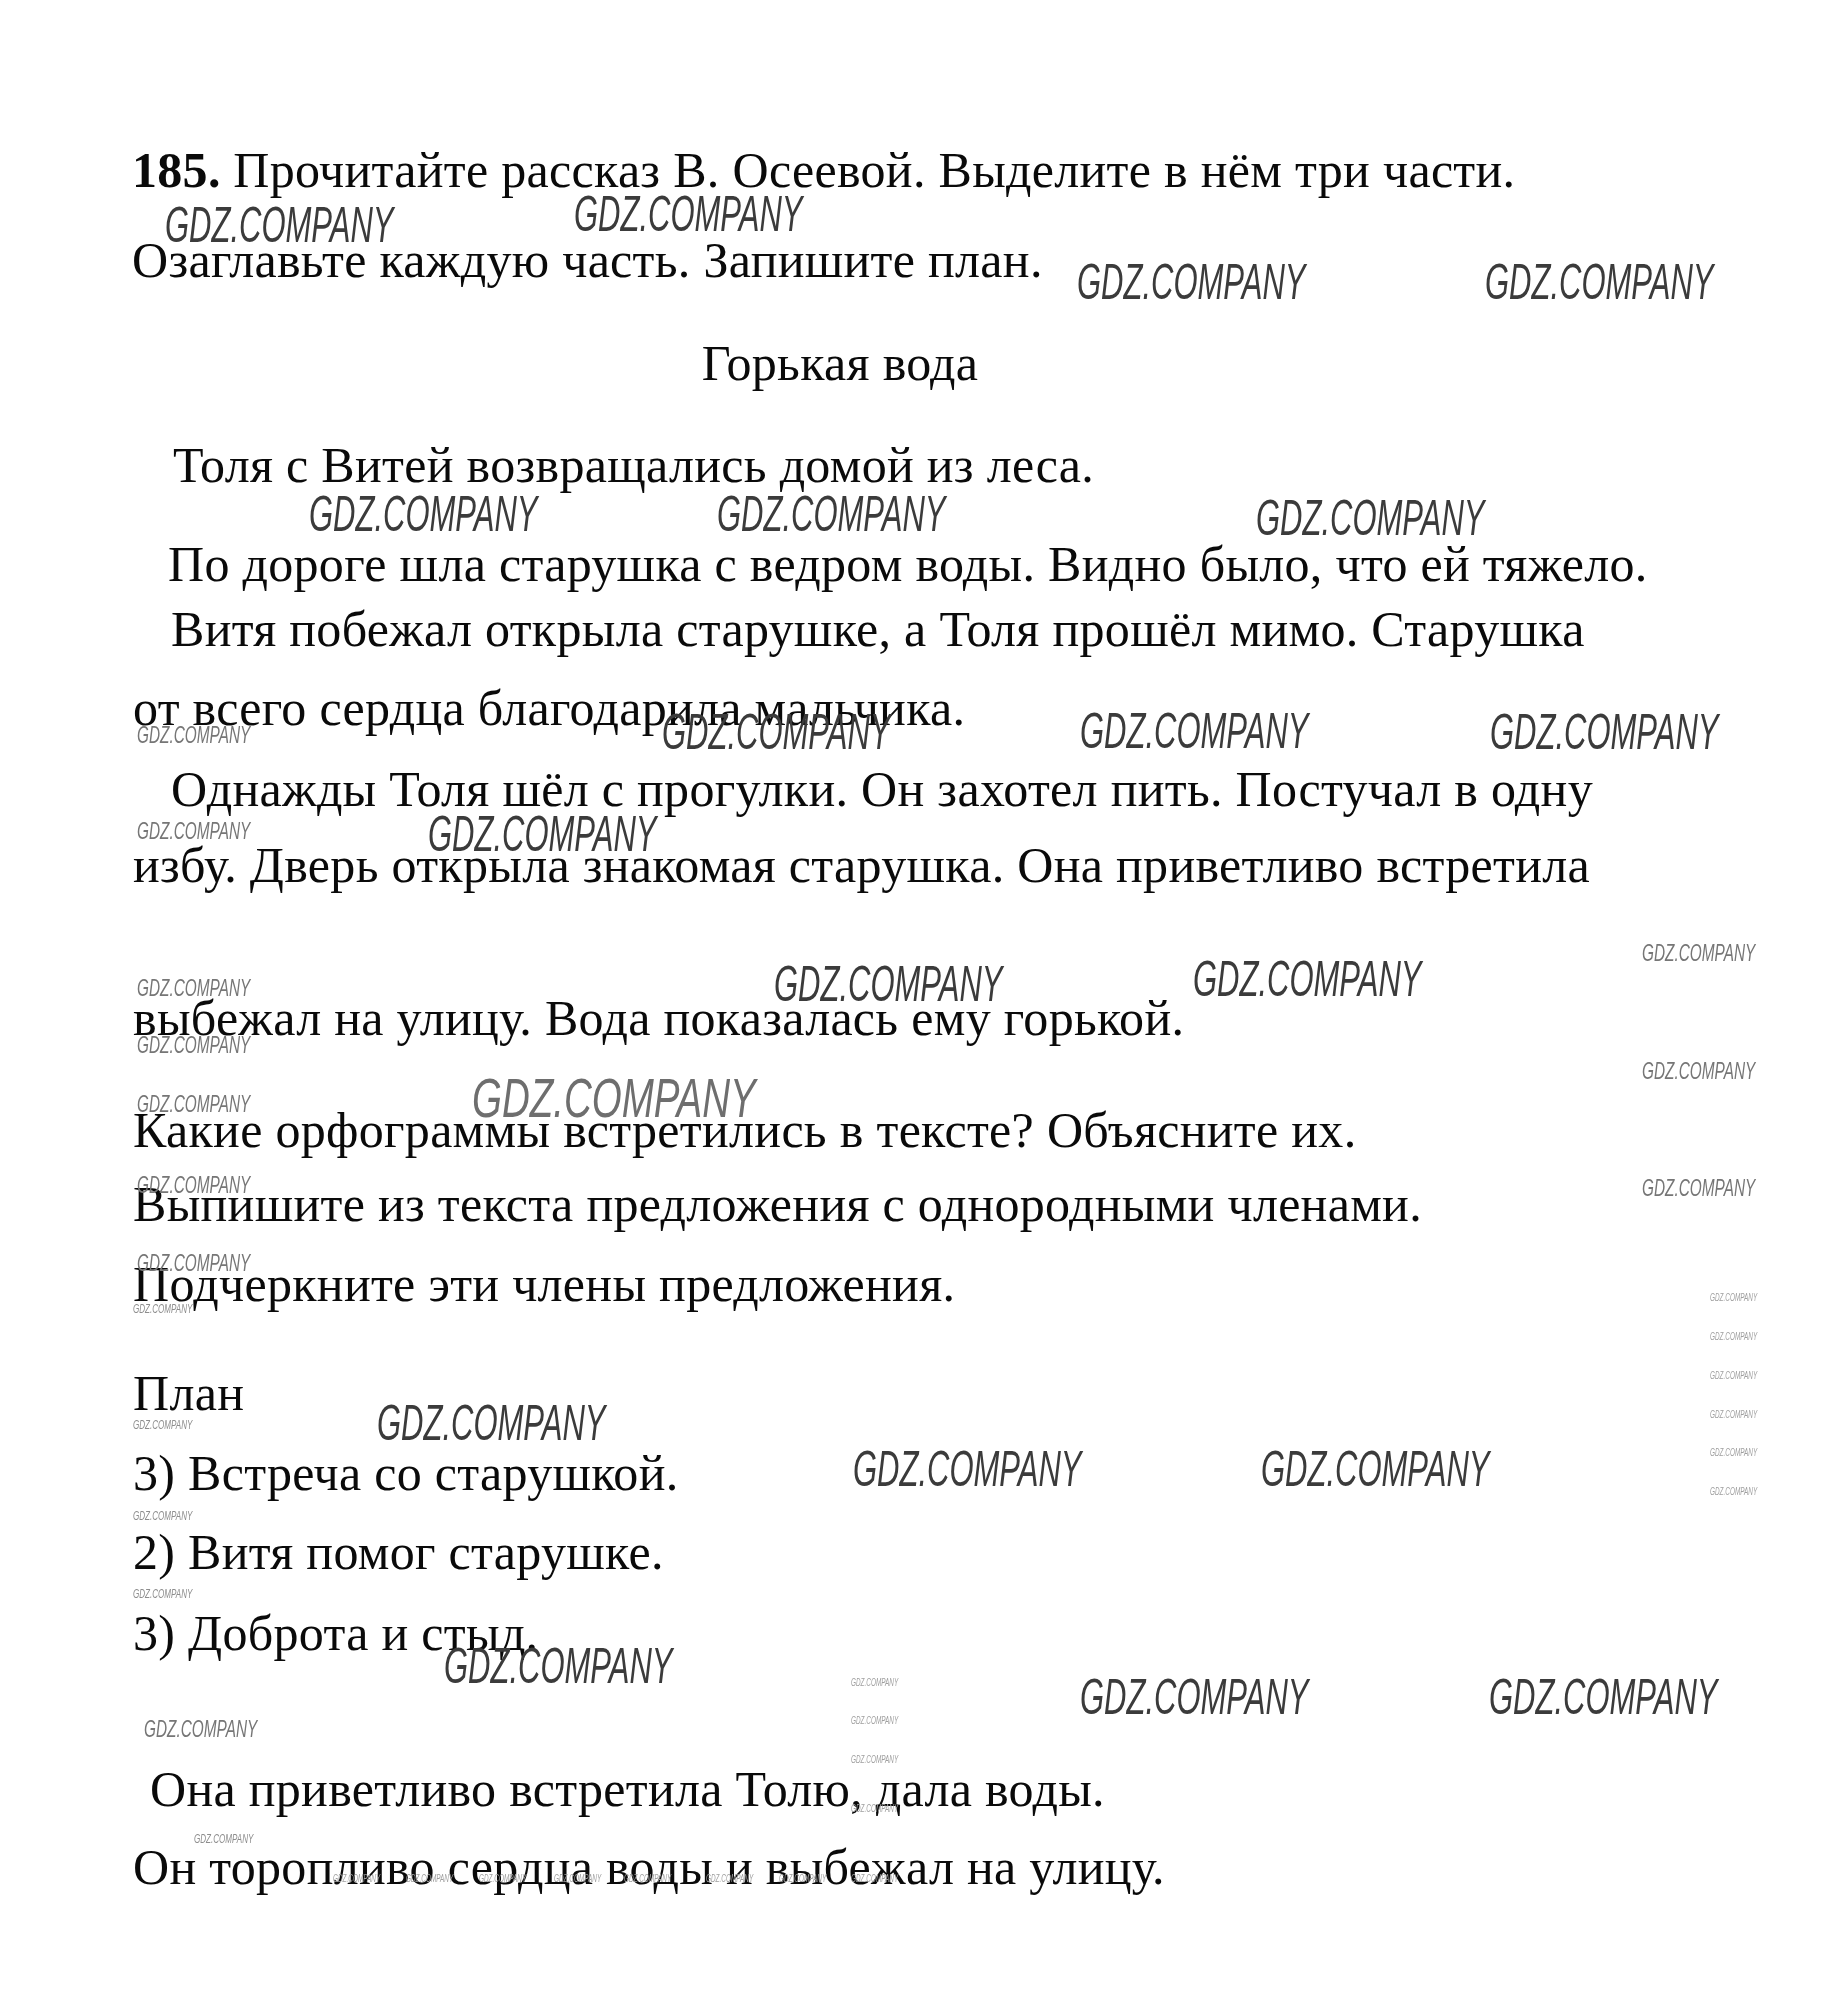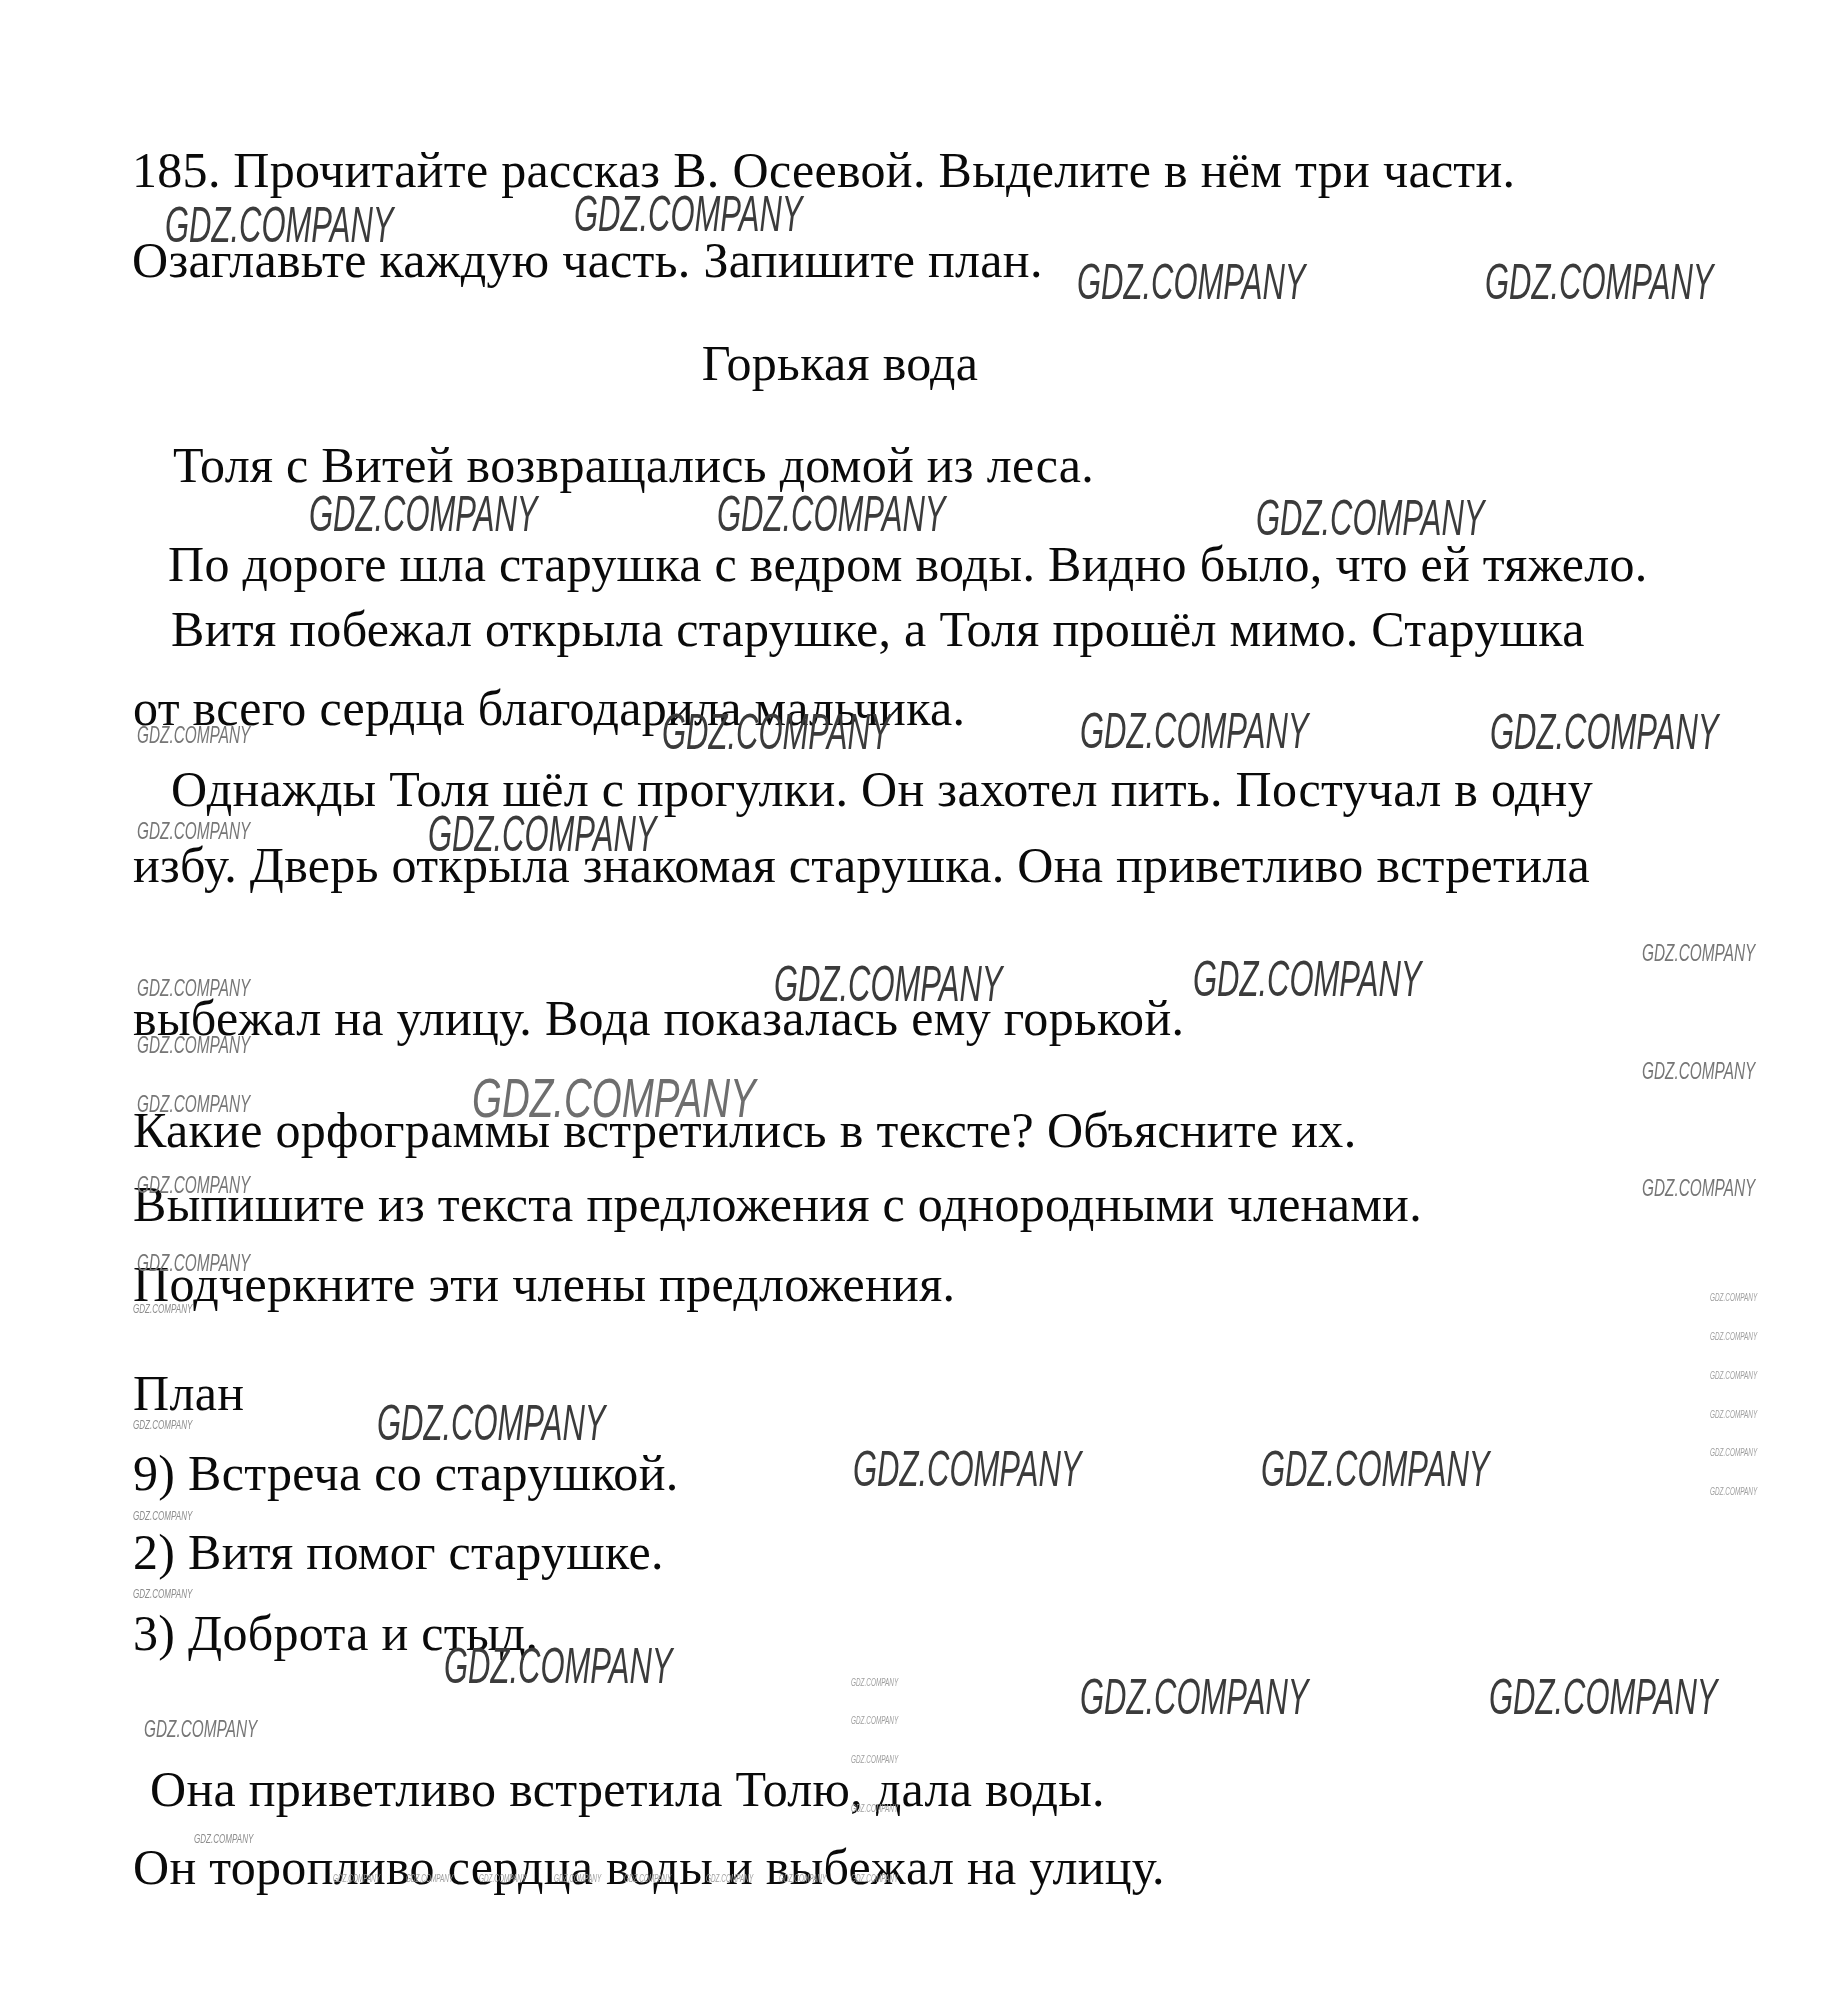--- a/index.html
+++ b/index.html
@@ -18,21 +18,21 @@
   }
   
   .ln {
     position: absolute;
     font-size: 50px;
     line-height: 1.12;
     color: #0a0a0a;
     white-space: nowrap;
     letter-spacing: 0.3px;
   }
-  .ln .num { font-weight: normal; margin-right: 12.6px; }
+  .ln .num { font-weight: bold; margin-right: 12.6px; }
   .ln.title { left: 0; width: 1680px; text-align: center; }
   
   .wm {
     position: absolute;
     font-family: "Liberation Sans", sans-serif;
     white-space: nowrap;
     line-height: 1;
     transform-origin: 0 0;
     user-select: none;
   }
@@ -58,21 +58,21 @@
   <div class="ln" style="left:133px; top:680px">от всего сердца благодарила мальчика.</div>
   <div class="ln" style="left:171px; top:761px">Однажды Толя шёл с прогулки. Он захотел пить. Постучал в одну</div>
   <div class="ln" style="left:133px; top:837px">избу. Дверь открыла знакомая старушка. Она приветливо встретила</div>
   <div class="ln" style="left:133px; top:990px">выбежал на улицу. Вода показалась ему горькой.</div>
 
   <div class="ln" style="left:133px; top:1102px">Какие орфограммы встретились в тексте? Объясните их.</div>
   <div class="ln" style="left:133px; top:1176px">Выпишите из текста предложения с однородными членами.</div>
   <div class="ln" style="left:133px; top:1256px">Подчеркните эти члены предложения.</div>
 
   <div class="ln" style="left:133px; top:1365px">План</div>
-  <div class="ln" style="left:133px; top:1445px">9) Встреча со старушкой.</div>
+  <div class="ln" style="left:133px; top:1445px">3) Встреча со старушкой.</div>
   <div class="ln" style="left:133px; top:1524px">2) Витя помог старушке.</div>
   <div class="ln" style="left:133px; top:1605px">3) Доброта и стыд.</div>
 
   <div class="ln" style="left:150px; top:1761px">Она приветливо встретила Толю, дала воды.</div>
   <div class="ln" style="left:133px; top:1839px">Он торопливо сердца воды и выбежал на улицу.</div>
 
   <i class="wm m" style="left:165px;  top:200px">GDZ.COMPANY</i>
   <i class="wm m" style="left:574px;  top:189px">GDZ.COMPANY</i>
   <i class="wm m" style="left:1077px; top:257px">GDZ.COMPANY</i>
   <i class="wm m" style="left:1485px; top:257px">GDZ.COMPANY</i>

